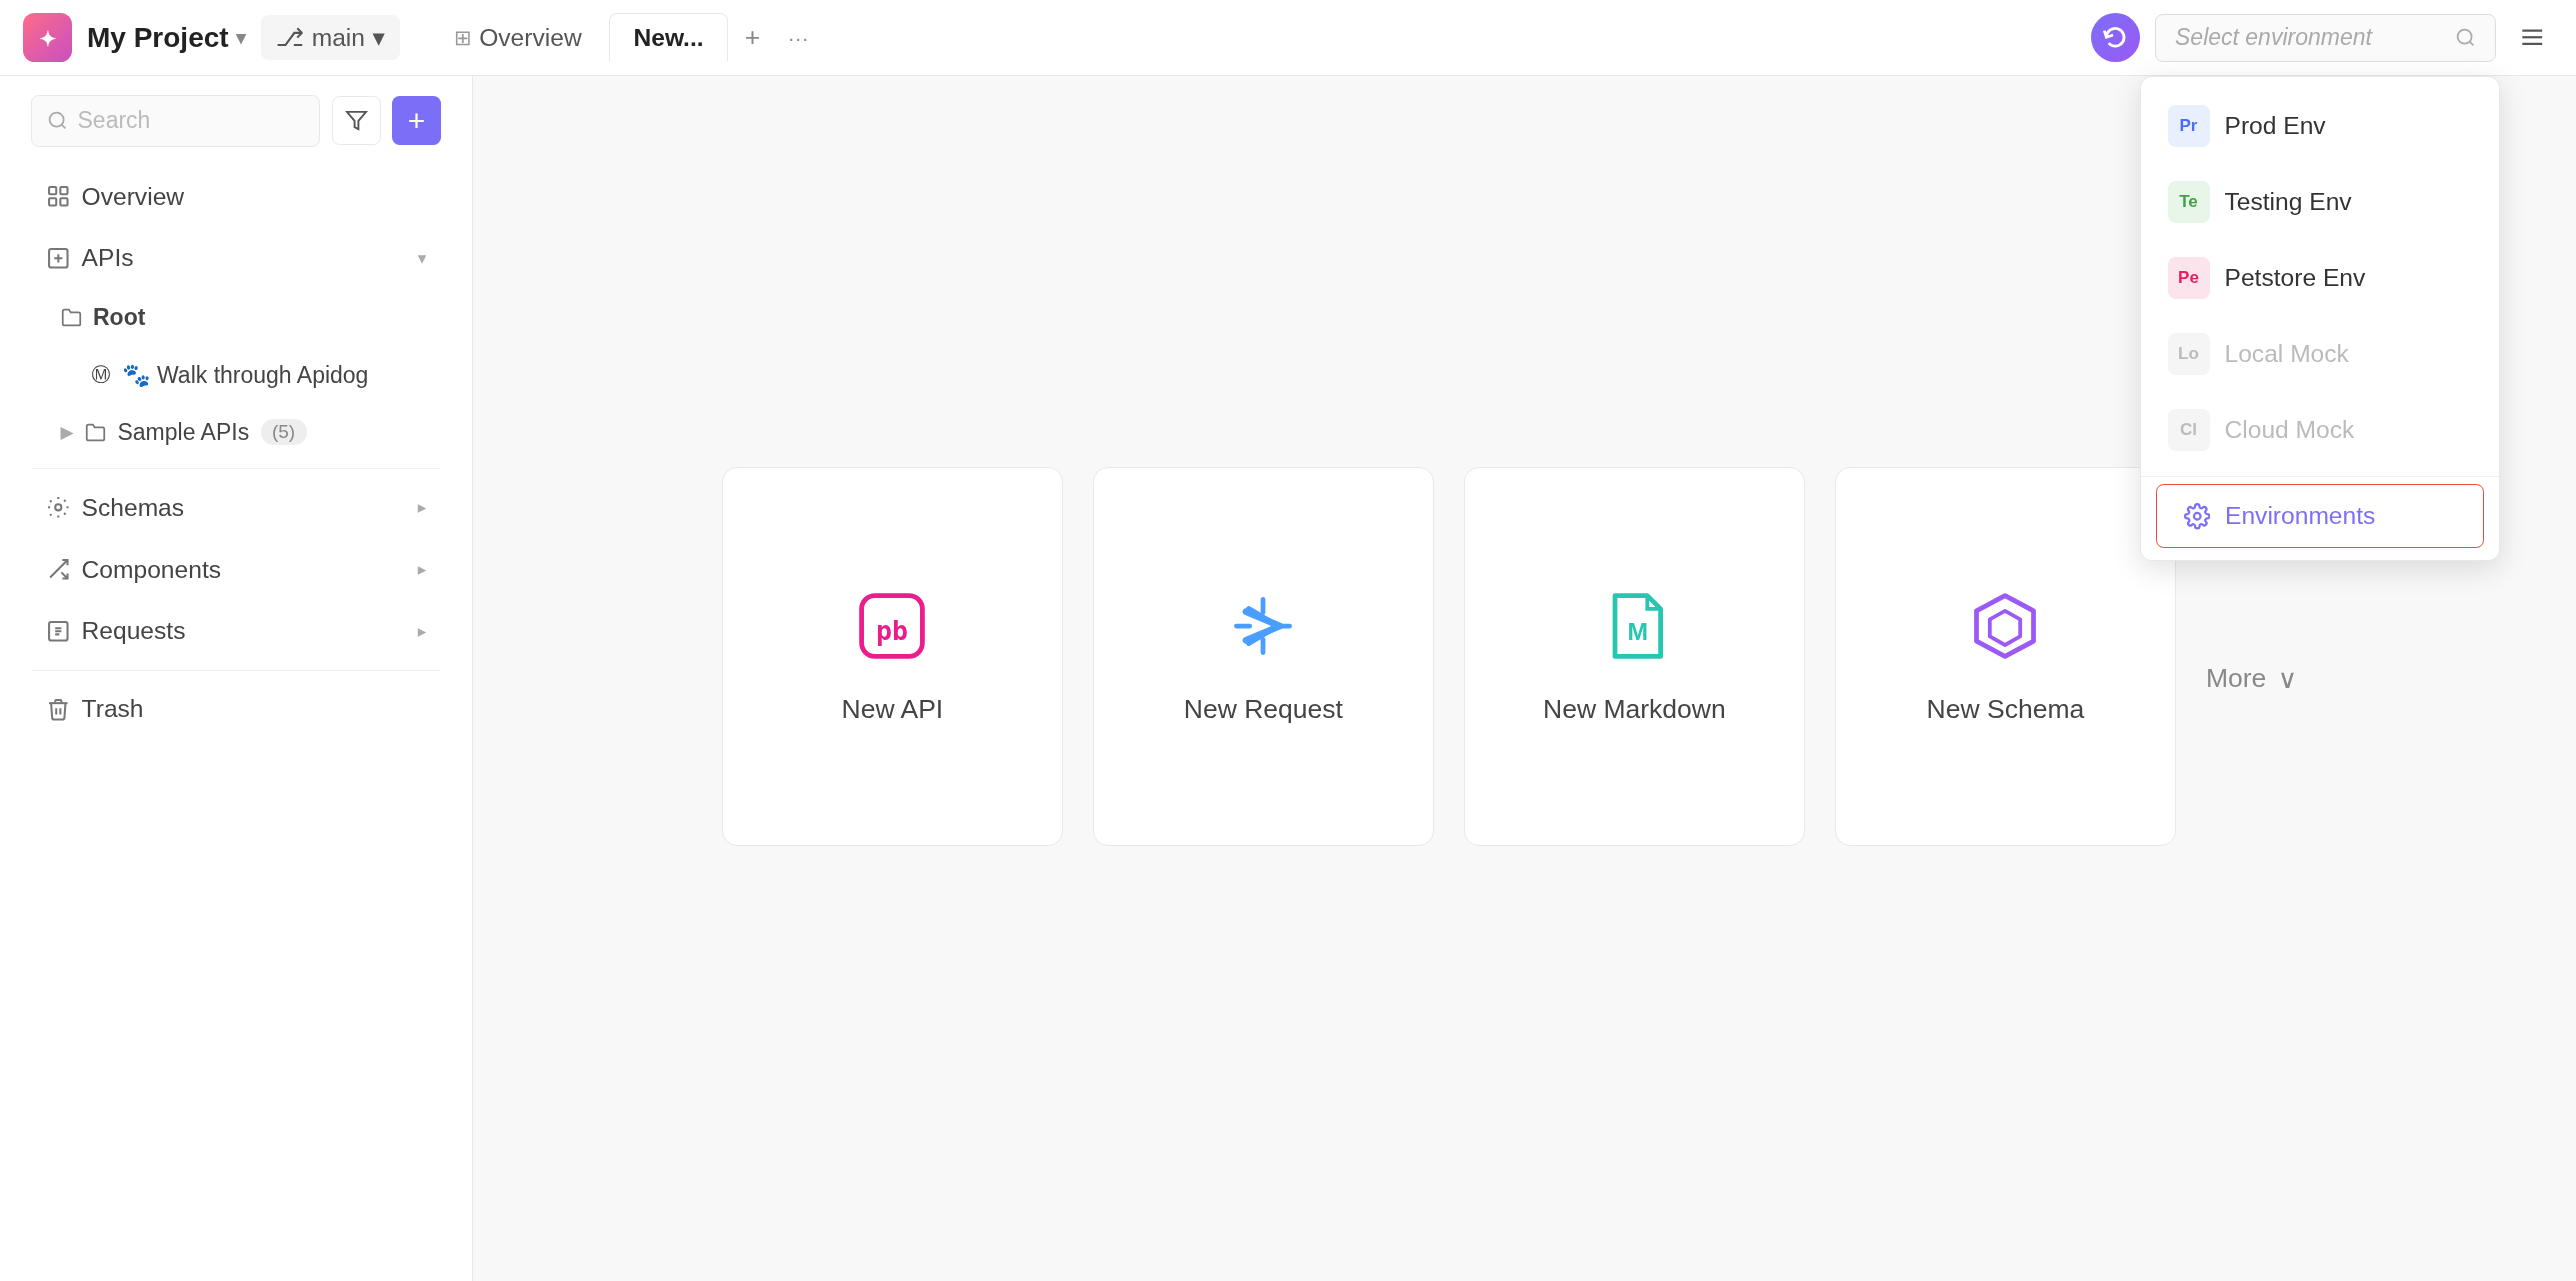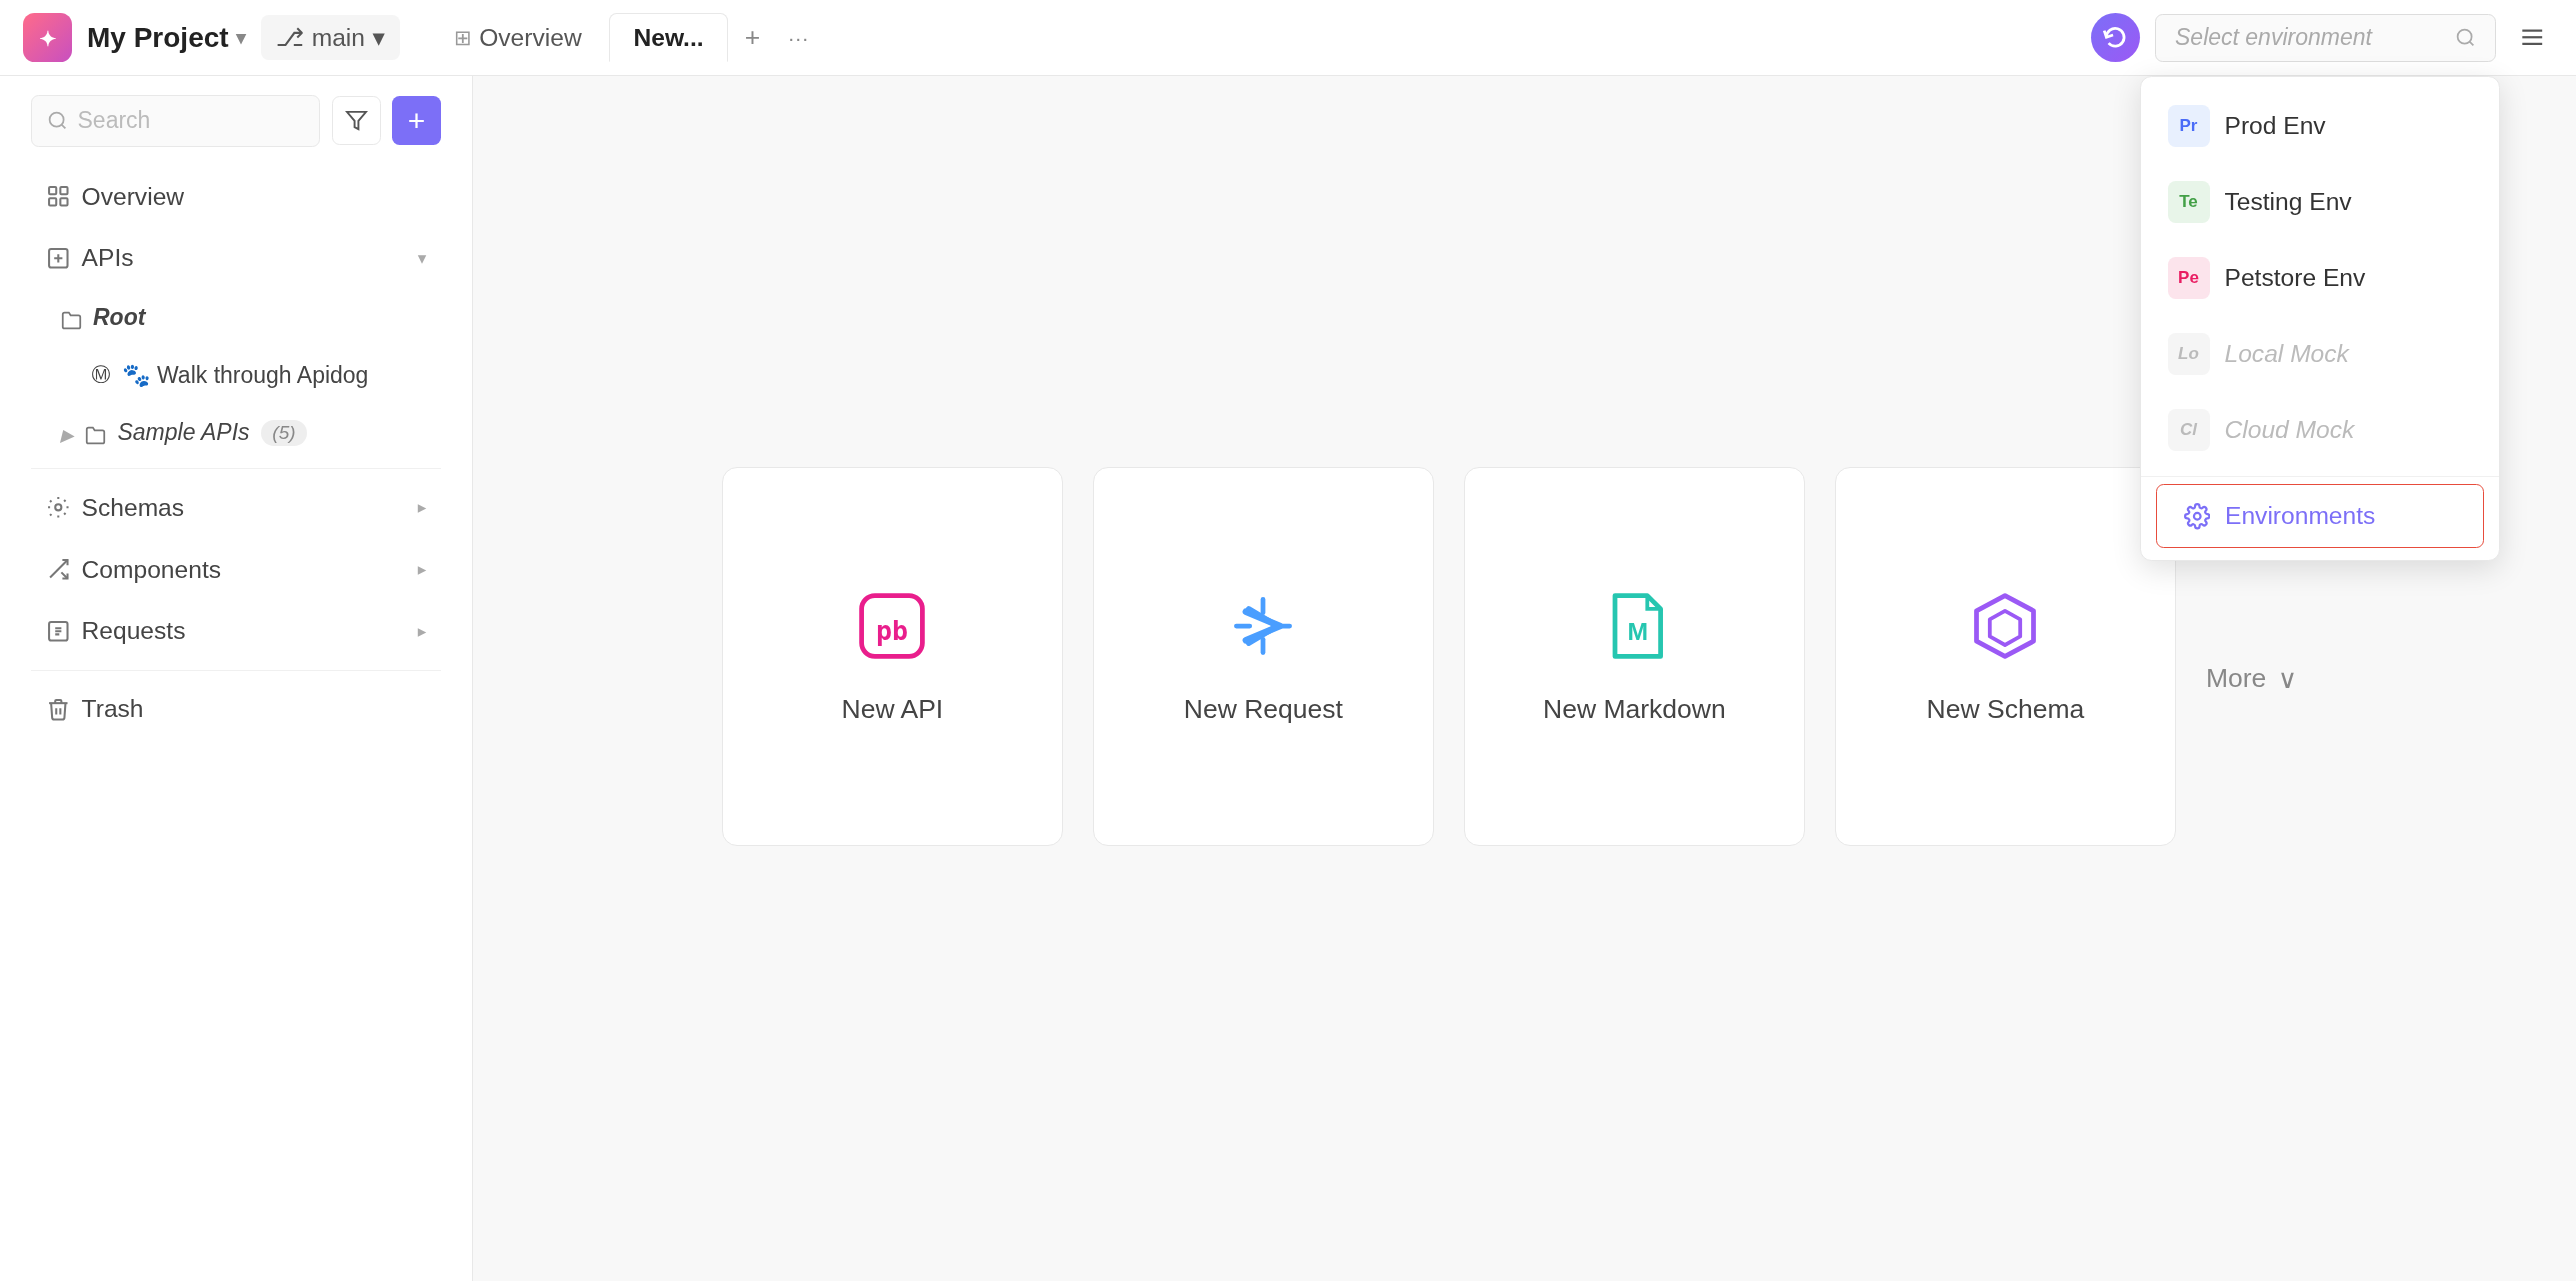--- a/index.html
+++ b/index.html
@@ -89,24 +89,23 @@
       color: white; font-size: 30px;
     }
     .nav-item {
       display: flex; align-items: center; gap: 11.4px; padding: 15px 30px;
       cursor: pointer; color: #444; font-size: 24.6px; border-radius: 5.7px;
       margin: 1.9px 7.6px;
     }
     .nav-item.has-arrow { justify-content: space-between; }
     .nav-item .arrow { color: #aaa; font-size: 17px; }
     .nav-sub-item {
-      display: flex; align-items: flex-end; gap: 11.4px; padding: 13.2px 30px 13.2px 15px;
+      display: flex; align-items: center; gap: 11.4px; padding: 13.2px 30px 13.2px 15px;
       cursor: pointer; color: #444; font-size: 23px; margin: 1.9px 7.6px;
       border-radius: 5.7px;
-      font-style: italic;
     }
     .folder-item {
       display: flex; align-items: center; gap: 11.4px; padding: 13.2px 30px 13.2px 45px;
       cursor: pointer; color: #444; font-size: 23px; margin: 1.9px 7.6px;
       border-radius: 5.7px;
     }
     .badge {
       background: #eee; color: #888; border-radius: 19px; padding: 1.9px 11.4px;
       font-size: 19px;
     }
@@ -146,21 +145,21 @@
     .env-badge {
       width: 42px; height: 42px; border-radius: 7.6px; display: flex;
       align-items: center; justify-content: center; font-size: 17px;
       font-weight: 600; flex-shrink: 0;
     }
     .env-badge.prod { background: #e8f0fe; color: #4a6cf7; }
     .env-badge.test { background: #e8f5e9; color: #43a047; }
     .env-badge.petstore { background: #fce4ec; color: #e91e63; }
     .env-badge.local { background: #f3e5f5; color: #9c27b0; }
     .env-badge.cloud { background: #e8f5e9; color: #43a047; }
-    .env-item.disabled { color: #bbb; cursor: default; font-style: italic; }
+    .env-item.disabled { color: #bbb; cursor: default; }
     .env-divider { height: 0.9px; background: #f0f0f0; margin: 7.6px 0; }
     .env-manage {
       display: flex; align-items: center; gap: 15px; padding: 17px 26.5px;
       cursor: pointer; font-size: 24.6px; color: #7c6ff7;
       border: 1.9px solid #e74c3c; margin: 0 15px; border-radius: 7.6px;
     }
   </style>
 </head>
 <body>
 

